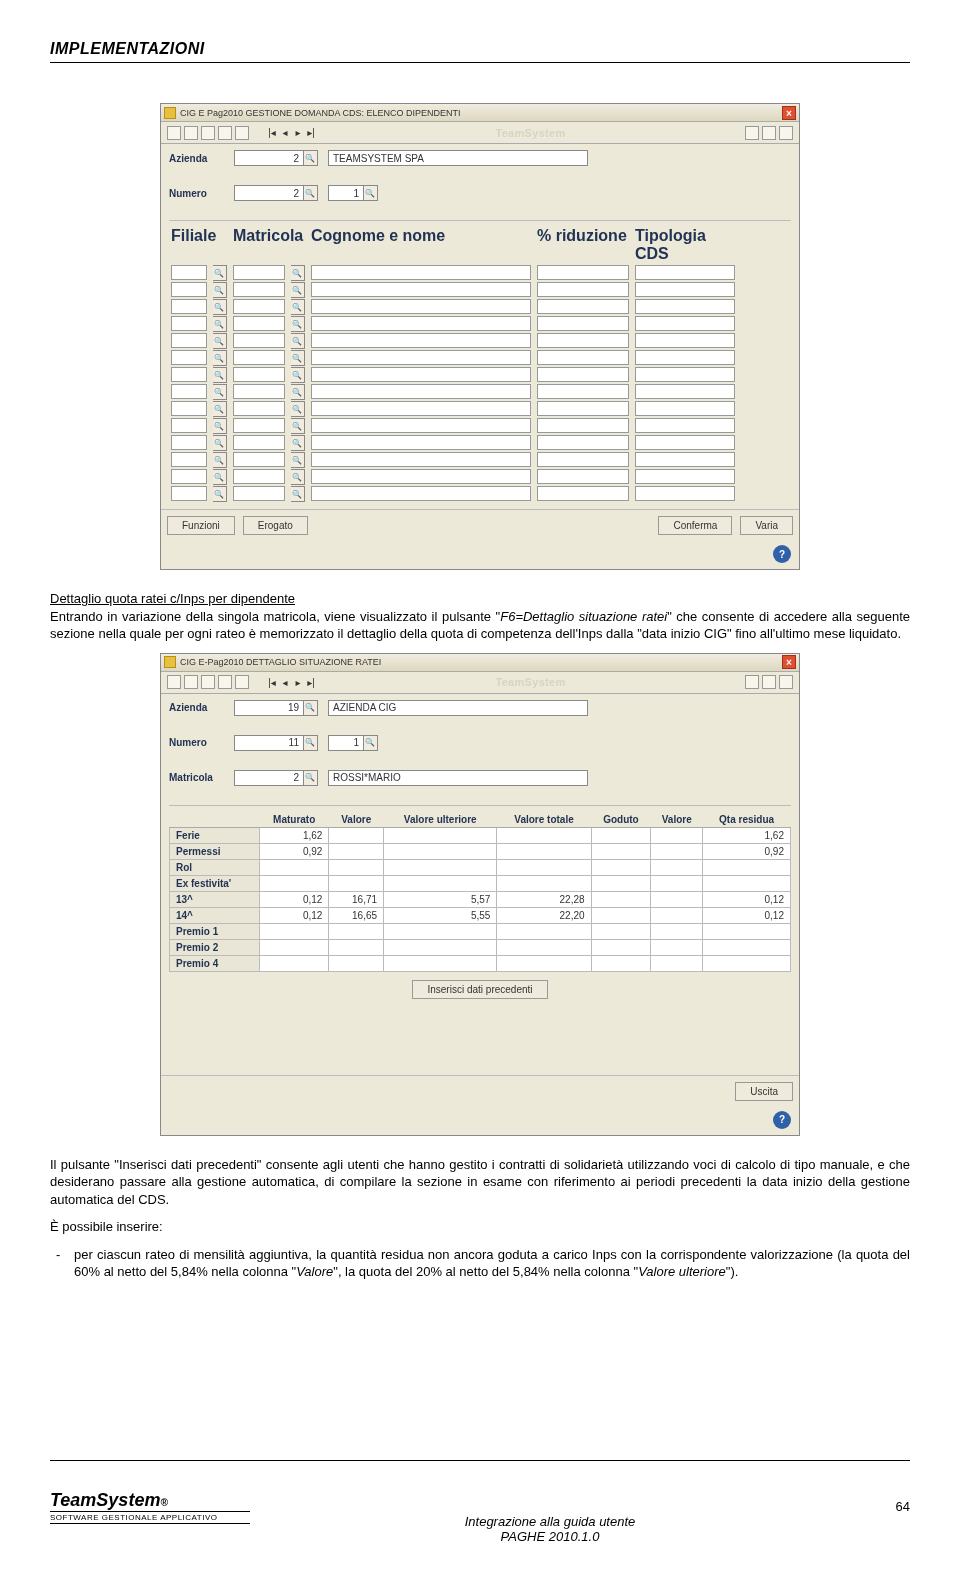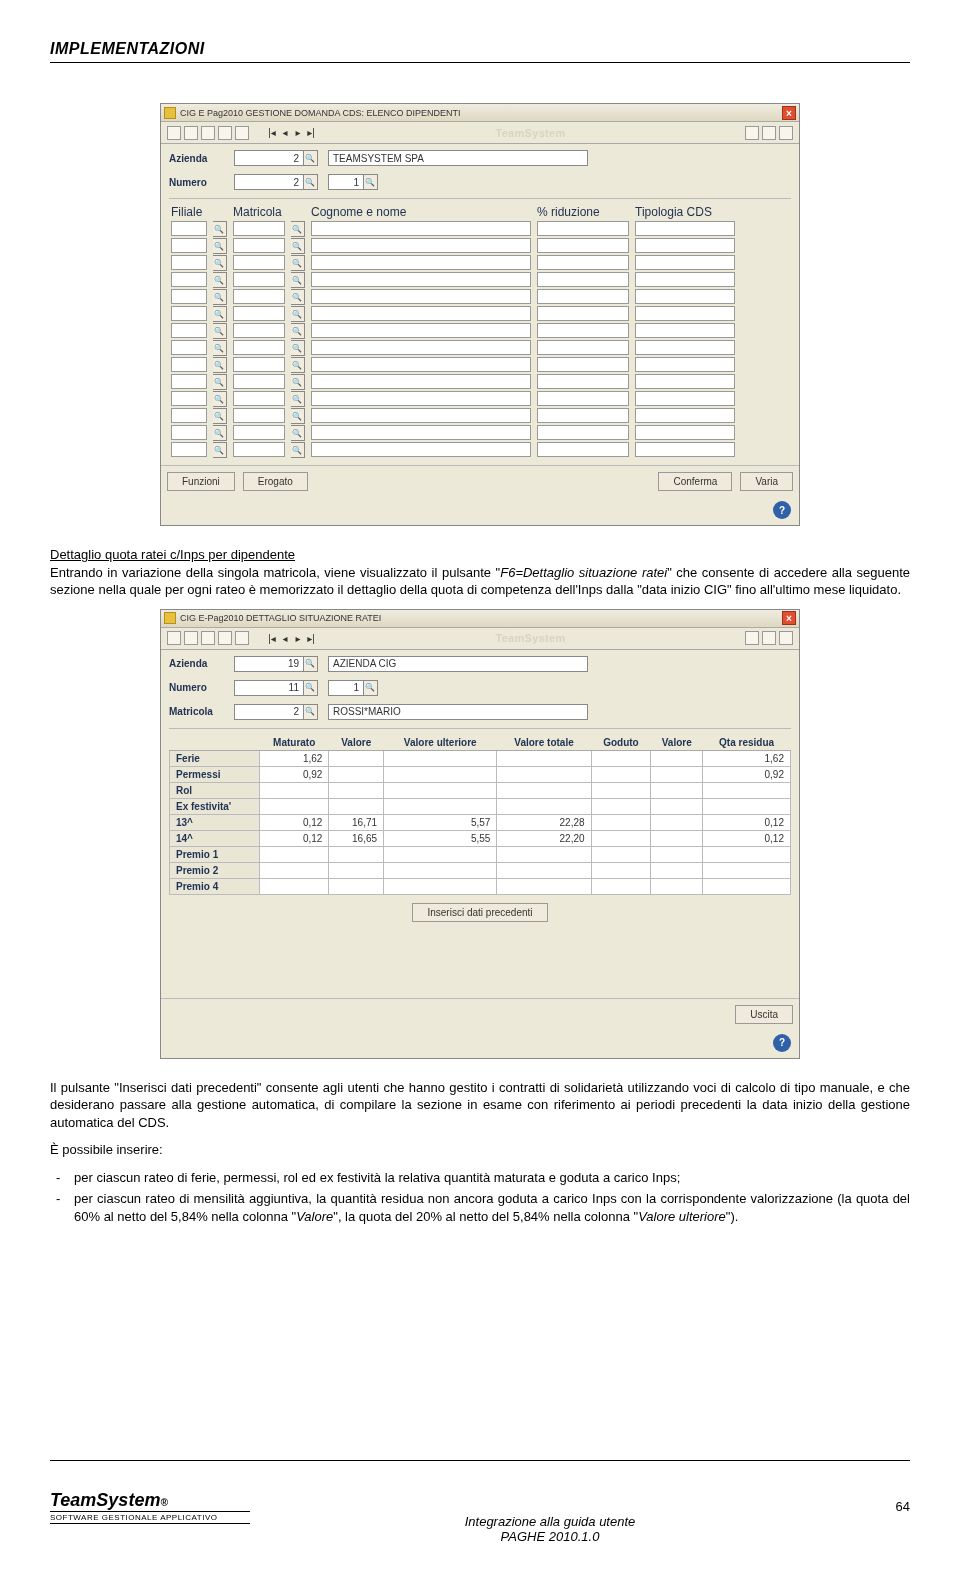--- a/index.html
+++ b/index.html
@@ -35,29 +35,29 @@
   .toolbar {
     display: flex; justify-content: space-between; align-items: center;
     padding: 3px 6px; border-bottom: 1px solid #aaa; background: #ece9d8; height: 22px;
   }
   .tb-group { display: flex; gap: 3px; align-items: center; }
   .tb-ico { width: 14px; height: 14px; border: 1px solid #999; background: #f8f6ec; }
   .tb-arrow { width: 10px; height: 10px; display:flex; align-items:center; justify-content:center; color:#333; font-size:10px; }
   .watermark { color: #d8d4c4; font-weight:bold; font-size:11px; letter-spacing:0.3px; }
 
   .form-area { padding: 6px 8px; }
-  .field-row { display: flex; align-items: center; margin-bottom: 8px; }
+  .field-row { display: flex; align-items: center; margin-bottom: 19px; }
   .field-lbl { width: 65px; color: #223355; font-weight: bold; font-size: 10px; }
   .inp { height: 16px; border: 1px solid #888; background: #fff; padding: 0 4px; font-size: 10px; display:flex; align-items:center; justify-content:flex-end; }
   .inp.l { justify-content:flex-start; }
   .lookup { width: 14px; height: 16px; border: 1px solid #888; border-left: none; background: #f0ede0; display:flex; align-items:center; justify-content:center; font-size:8px; }
   .hr-thin { border: none; border-top: 1px solid #bbb; margin: 6px 0; }
 
   .grid-header { display:flex; gap: 6px; padding: 0 2px; margin: 4px 0 2px 0; }
-  .gh { color:#223355; font-weight:normal; font-size:12px; }
+  .gh { color:#223355; font-weight:bold; font-size:16px; }
   .grid-body { display:flex; flex-direction:column; }
   .grid-row { display:flex; gap: 6px; padding: 0 2px; margin-bottom: 1px; }
   .gcell { height: 15px; border: 1px solid #999; background:#fff; }
 
   .button-bar { border-top: 1px solid #bbb; padding: 6px; display:flex; justify-content:space-between; align-items:center; }
   .button-bar .lft, .button-bar .rt { display:flex; gap:8px; }
   .btn { background: #efeadc; border: 1px solid #999; padding: 3px 14px; font-size:10px; cursor:pointer; }
   .help-ico { width:18px; height:18px; border-radius:50%; background:#3060a8; color:#fff; display:flex; align-items:center; justify-content:center; font-weight:bold; margin-left:auto; margin-top:4px; }
 
   
@@ -474,21 +474,20 @@
     </div>
     <div style="padding:0 8px 6px 8px; display:flex; justify-content:flex-end;">
       <span class="help-ico">?</span>
     </div>
   </div>
 
   <div class="body-text">
     <p>Il pulsante "Inserisci dati precedenti" consente agli utenti che hanno gestito i contratti di solidarietà utilizzando voci di calcolo di tipo manuale, e che desiderano passare alla gestione automatica, di compilare la sezione in esame con riferimento ai periodi precedenti la data inizio della gestione automatica del CDS.</p>
     <p>È possibile inserire:</p>
     <ul class="dash">
-      <li>per ciascun rateo di ferie, permessi, rol ed ex festività la relativa quantità maturata e goduta a carico Inps;</li>
       <li>
         <span>per ciascun rateo di mensilità aggiuntiva, la quantità residua non ancora goduta a carico Inps con la corrispondente valorizzazione (la quota del 60% al netto del 5,84% nella colonna "</span><em>Valore</em><span>", la quota del 20% al netto del 5,84% nella colonna "</span><em>Valore ulteriore</em><span>").</span>
       </li>
     </ul>
   </div>
 
   <div class="footer">
     <hr class="footer-rule">
     <div class="footer-row">
       <div class="logo-box" style="width:200px;">

